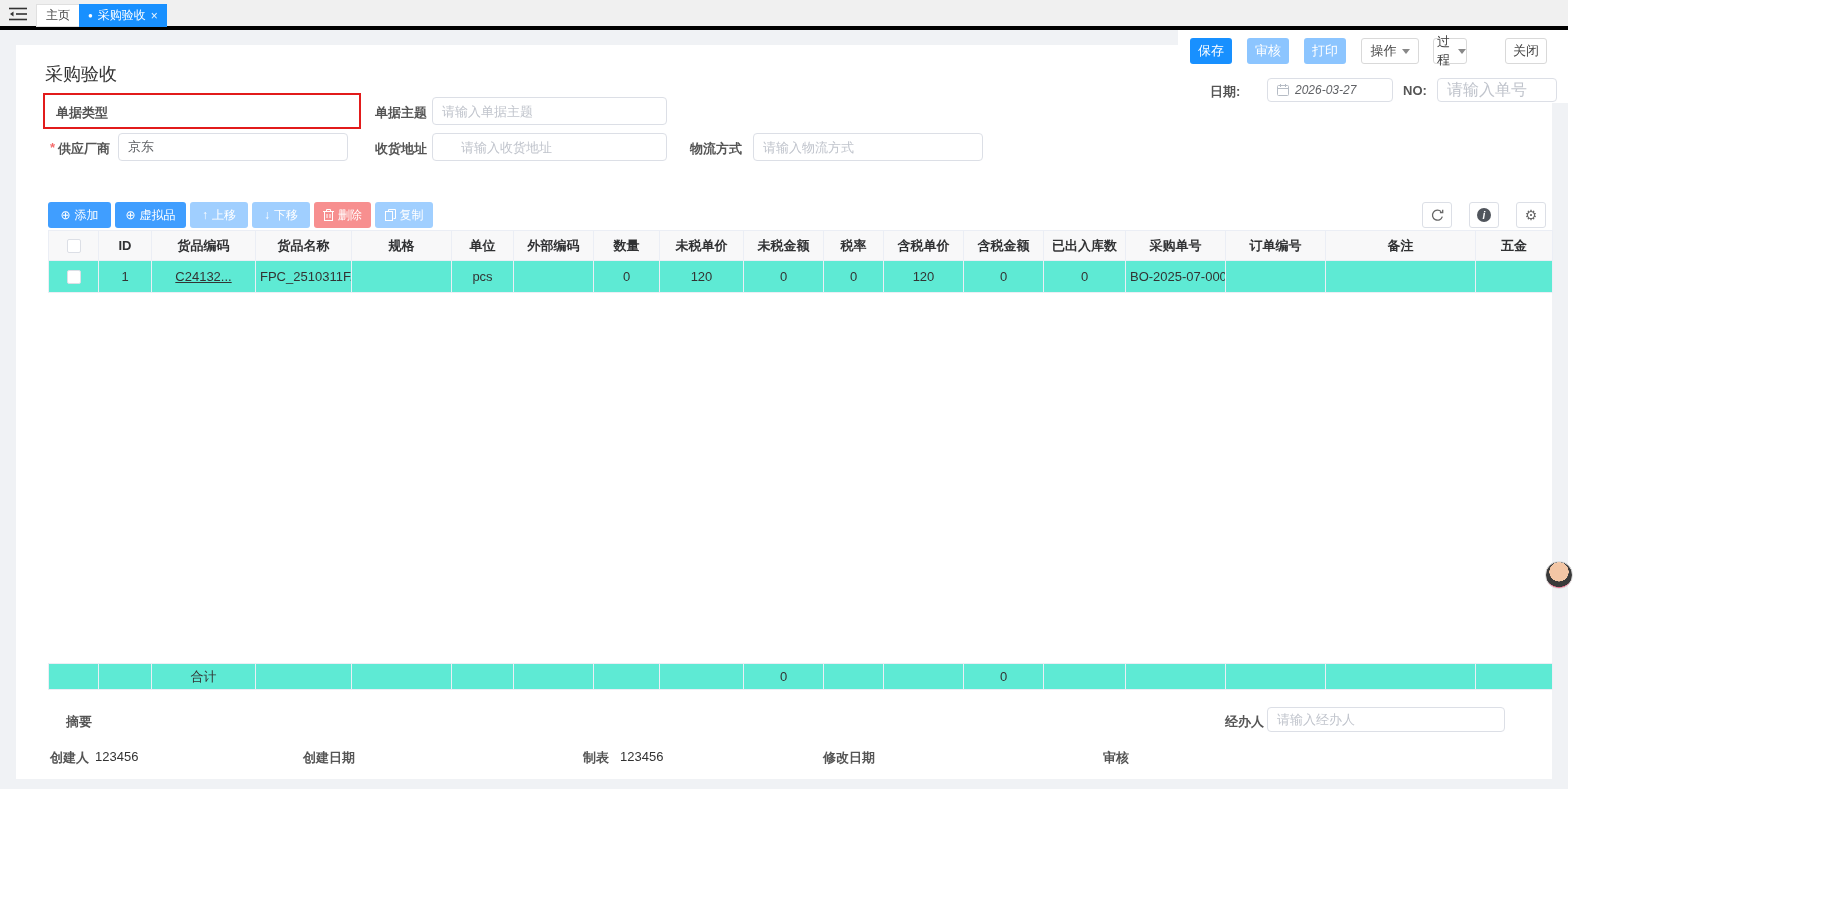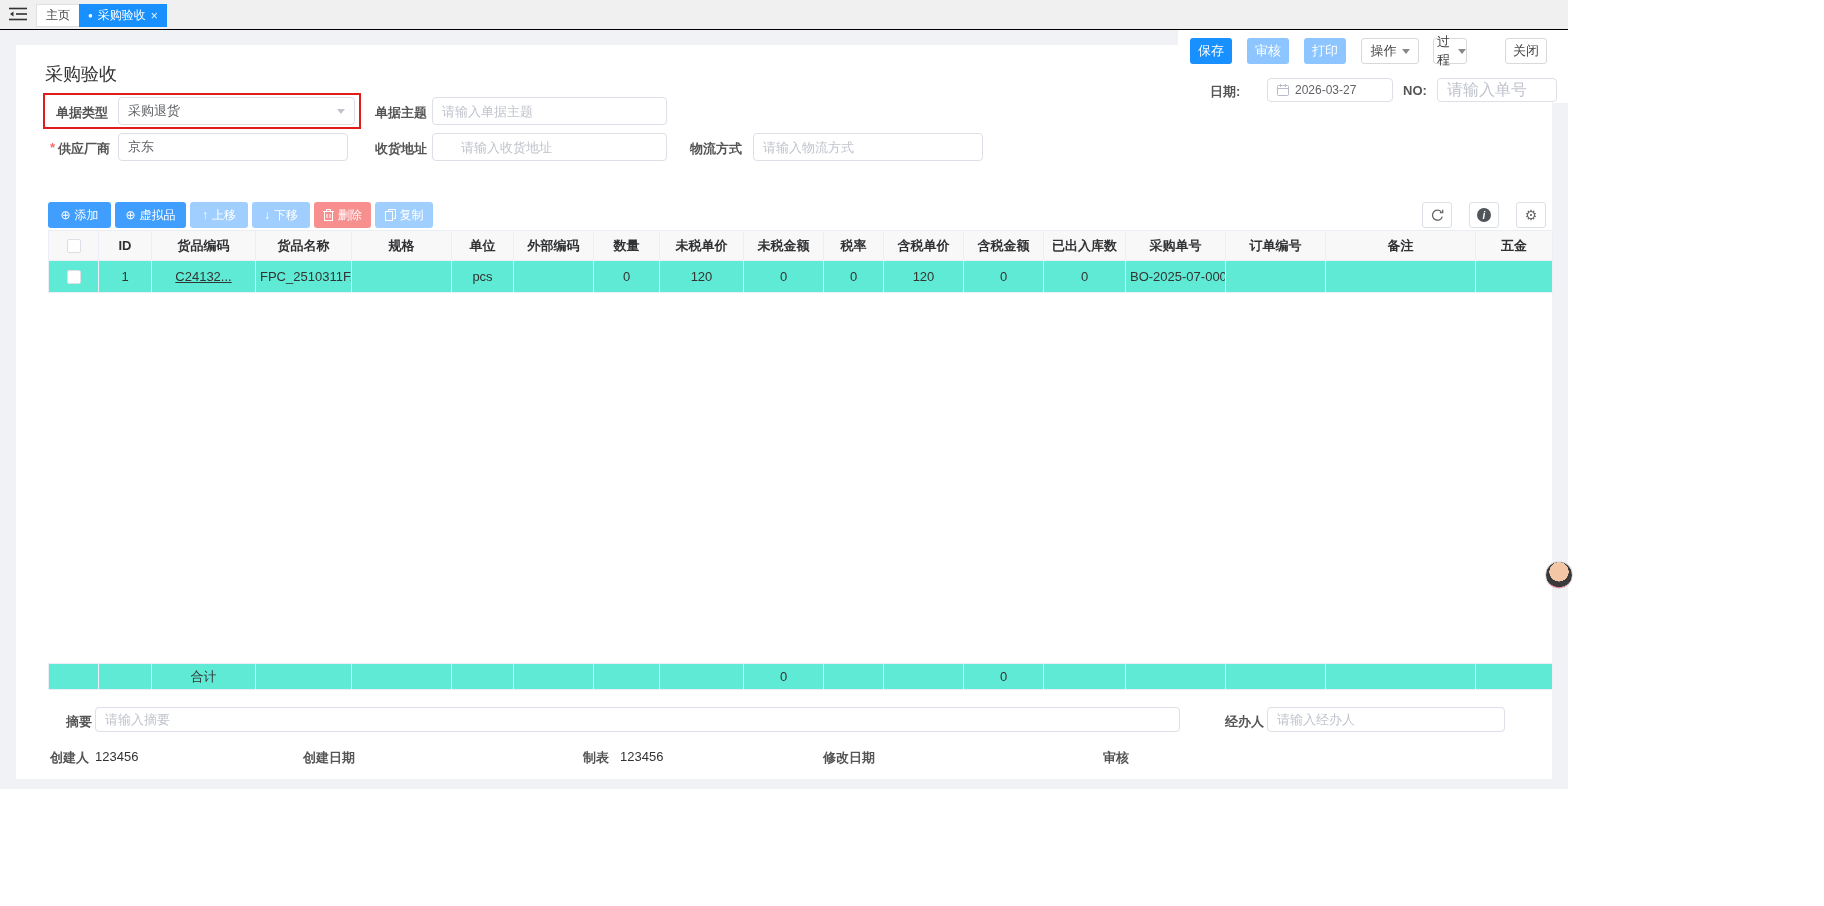--- a/index.html
+++ b/index.html
@@ -1,42 +1,42 @@
 <!DOCTYPE html>
 <html><head>
 <meta charset="utf-8">
 <style>
   * { margin:0; padding:0; box-sizing:border-box; }
   html,body { width:1824px; height:906px; background:#fff; font-family:"Liberation Sans","DejaVu Sans",sans-serif; }
   .canvas { position:absolute; top:0; left:0; width:1824px; height:906px; overflow:hidden; background:#fff; }
   .abs { position:absolute; }
 
   
-  .tabbar { position:absolute; top:0; left:0; width:1568px; height:30px; background:#f0f0f0; border-bottom:1px solid #000000; }
+  .tabbar { position:absolute; top:0; left:0; width:1568px; height:30px; background:#f0f0f0; border-bottom:4px solid #000000; }
   .tab { position:absolute; top:4px; height:23px; display:flex; align-items:center; gap:5px; padding:0 9px; font-size:12px; cursor:pointer; }
   .tab-home { background:#fff; border:1px solid #e0e0e0; color:#444; }
   .tab-active { background:#1890ff; color:#fff; }
   .tab-dot { font-size:8px; line-height:1; }
   .tab-close { font-size:12px; opacity:.9; }
 
   .mainbg { position:absolute; top:30px; left:0; width:1568px; height:759px; background:#f0f2f5; }
   .card { position:absolute; top:45px; left:16px; width:1536px; height:734px; background:#fff; }
   .toppanel { position:absolute; top:30px; left:1178px; width:390px; height:73px; background:#fff; }
 
   
   .btn { position:absolute; height:26px; border-radius:3px; font-size:13px; display:flex; align-items:center; justify-content:center; gap:5px; cursor:pointer; border:none; }
   .btn-primary { background:#1890ff; color:#fff; }
   .btn-light { background:#8cc5ff; color:#fff; }
   .btn-plain { background:#fff; border:1px solid #d9d9d9; color:#444; }
   .caret-down { width:0; height:0; border-left:4px solid transparent; border-right:4px solid transparent; border-top:5px solid #888; display:inline-block; }
 
   .lbl { font-size:13px; font-weight:bold; color:#555; white-space:nowrap; }
   .ipt { position:absolute; border:1px solid #dcdfe6; border-radius:4px; font-size:13px; color:#606266; padding:0 9px; outline:none; background:#fff; font-family:inherit; }
   .ipt::placeholder { color:#c0c4cc; }
-  .selbox { position:absolute; border:1px solid #dcdfe6; border-radius:4px; background:#fff; display:flex; align-items:center; padding:0 9px; font-size:13px; color:#606266; cursor:pointer; }
+  .selbox { position:absolute; border:1px solid #dcdfe6; border-radius:4px; background:#fff; display:flex; align-items:center; padding:0 9px; font-size:13px; color:#606266; cursor:pointer;font-style:italic; }
   .selbox .sel-caret { margin-left:auto; border-top-color:#c0c4cc; }
   .red-box { position:absolute; border:2px solid #e21b1b; z-index:5; pointer-events:none; }
   .req { color:#f56c6c; font-size:13px; font-weight:bold; }
 
   
   .tbtn { position:absolute; height:26px; border-radius:3px; color:#fff; font-size:12px; display:flex; align-items:center; justify-content:center; gap:4px; cursor:pointer; border:none; }
   .tb-blue { background:#409eff; }
   .tb-lblue { background:#a0cfff; }
   .tb-pink { background:#f78f8f; }
   .icon-btn { position:absolute; width:30px; height:26px; background:#fff; border:1px solid #dcdfe6; border-radius:3px; display:flex; align-items:center; justify-content:center; color:#666; cursor:pointer; font-size:14px; }
@@ -108,24 +108,20 @@
       </span>
     <span style="font-size:12px;">2026-03-27</span>
   </div>
   <span class="abs lbl" style="left:1403px;top:83px;">NO:</span>
   <input class="ipt" style="left: 1437px; top: 78px; width: 120px; height: 24px; font-size: 16px;" placeholder="请输入单号">
 
   <div class="abs" style="left:45px;top:62px;font-size:18px;color:#333;font-weight:500;">采购验收</div>
 
   <div class="red-box" style="left:43px;top:93px;width:318px;height:36px;"></div>
   <span class="abs lbl" style="left:56px;top:104px;">单据类型</span>
-  <div class="selbox" style="left:118px;top:97px;width:237px;height:28px;">
-    <span>采购退货</span>
-    <span class="caret-down sel-caret"></span>
-  </div>
   <span class="abs lbl" style="left:375px;top:104px;">单据主题</span>
   <input class="ipt" style="left: 432px; top: 97px; width: 235px; height: 28px;" placeholder="请输入单据主题">
 
   <span class="abs req" style="left:50px;top:140px;">*</span>
   <span class="abs lbl" style="left:58px;top:140px;">供应厂商</span>
   <input class="ipt" style="left: 118px; top: 133px; width: 230px; height: 28px;" value="京东">
   <span class="abs lbl" style="left:375px;top:140px;">收货地址</span>
   <input class="ipt" style="left: 432px; top: 133px; width: 235px; height: 28px; padding-left: 28px;" placeholder="请输入收货地址">
   <span class="abs lbl" style="left:690px;top:140px;">物流方式</span>
   <input class="ipt" style="left: 753px; top: 133px; width: 230px; height: 28px;" placeholder="请输入物流方式">
@@ -295,21 +291,20 @@
           <td></td>
           <td></td>
           <td></td>
           <td></td>
         </tr>
       </tbody>
     </table>
   </div>
 
   <span class="abs lbl" style="left:66px;top:713px;">摘要</span>
-  <input class="ipt" style="left: 95px; top: 707px; width: 1085px; height: 25px;" placeholder="请输入摘要">
   <span class="abs lbl" style="left:1225px;top:713px;">经办人</span>
   <input class="ipt" style="left: 1267px; top: 707px; width: 238px; height: 25px;" placeholder="请输入经办人">
 
   <span class="abs lbl" style="left:50px;top:749px;">创建人</span>
   <span class="abs plain-txt" style="left:95px;top:749px;">123456</span>
   <span class="abs lbl" style="left:303px;top:749px;">创建日期</span>
   <span class="abs lbl" style="left:583px;top:749px;">制表</span>
   <span class="abs plain-txt" style="left:620px;top:749px;">123456</span>
   <span class="abs lbl" style="left:823px;top:749px;">修改日期</span>
   <span class="abs lbl" style="left:1103px;top:749px;">审核</span>

